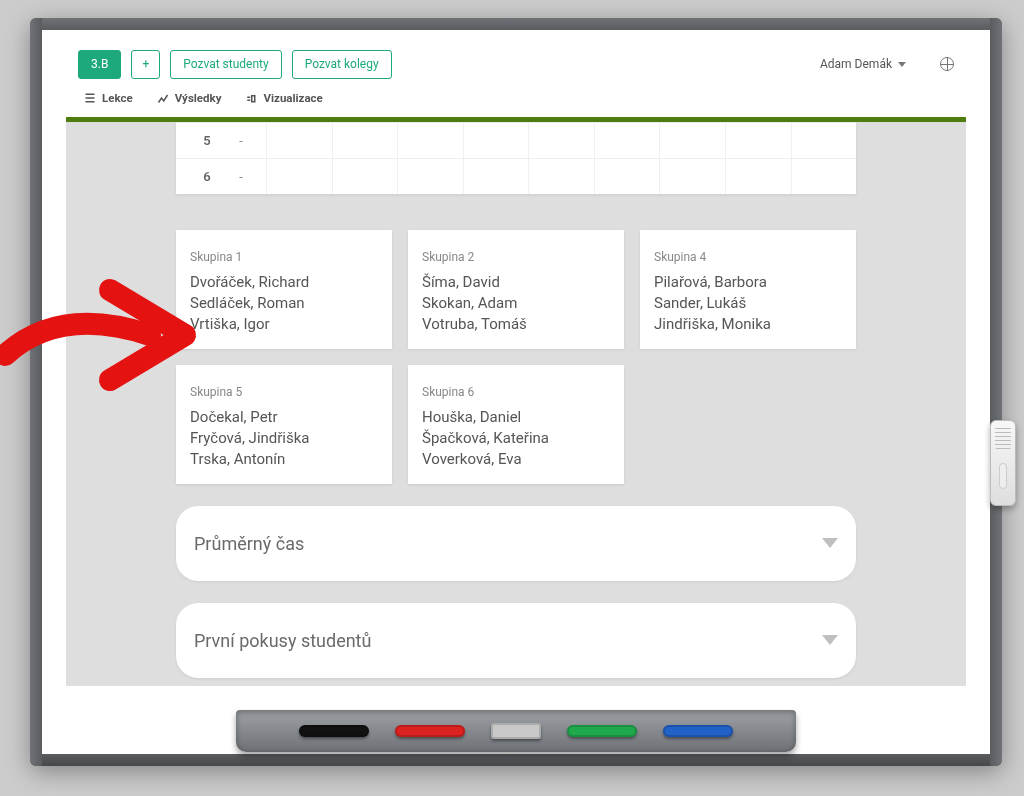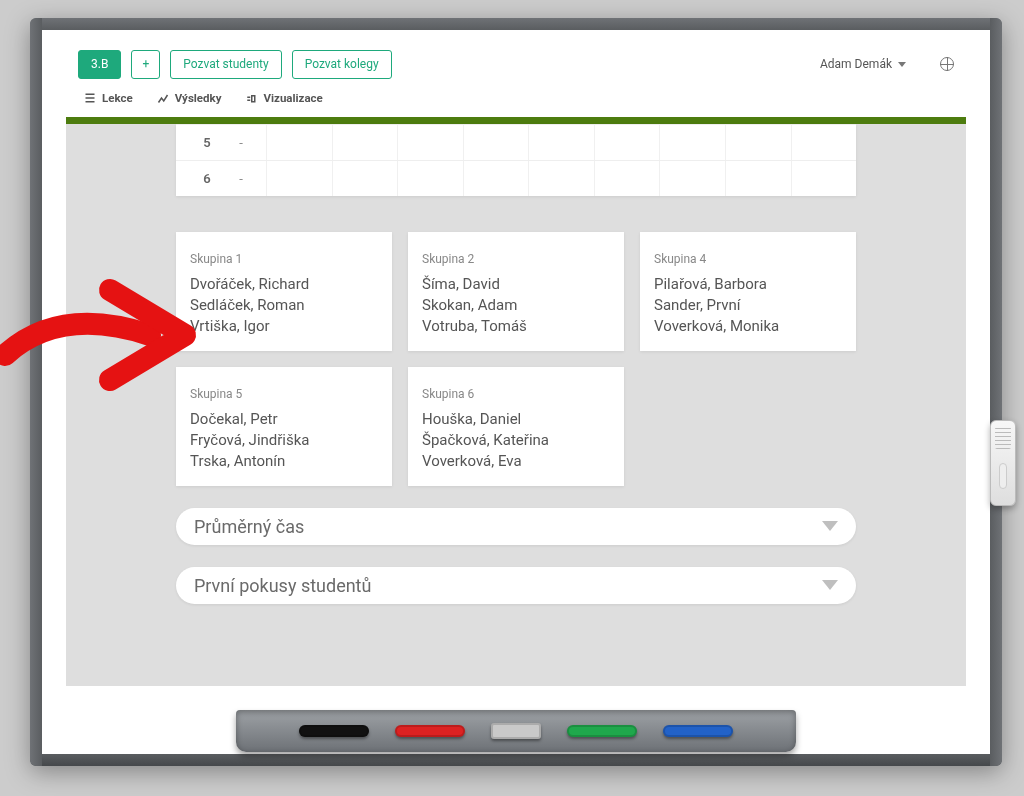--- a/index.html
+++ b/index.html
@@ -30,21 +30,21 @@
     .screen {
       position: absolute;
       left: 36px; right: 36px; top: 22px; bottom: 80px;
       background: #dedede;
       overflow: hidden;
     }
     
     .topbar {
       background: #fff;
       padding: 10px 12px 0 12px;
-      border-bottom: 7px solid #4d7c0f;
+      border-bottom: 5px solid #4d7c0f;
     }
     .topbar-row { display:flex; align-items:center; gap:10px; }
     .btn {
       display: inline-flex; align-items:center; gap:6px;
       font-size:12px; padding:5px 12px; border-radius:3px;
       border:1px solid #1ea97c; background:#fff; color:#1ea97c;
       cursor:pointer; line-height:1.4;
     }
     .btn.solid { background:#1ea97c; color:#fff; }
     .btn.square { padding:5px 10px; min-width:28px; justify-content:center;}
@@ -77,21 +77,21 @@
     .gridlines { position:absolute; inset:0; display:flex; }
     .gridlines span { flex:1; border-left:1px solid #f0f0f0; height:100%; }
 
     
     .groups-wrap { margin: 0 110px; display:grid; grid-template-columns: repeat(3, 1fr); gap:16px; }
     .group-card { background:#fff; padding:20px 14px 14px 14px; box-shadow: 0 1px 3px rgba(0,0,0,0.08);}
     .group-title { font-size:12px; color:#888; margin-bottom:8px; }
     .group-members { color:#555; font-size:15px; line-height:1.4; }
 
     
-    .panel { margin: 22px 110px 0 110px; background:#fff; padding:8px 18px; display:flex; align-items:center; box-shadow: 0 1px 3px rgba(0,0,0,0.08); cursor:pointer;border-radius:22px;}
+    .panel { margin: 22px 110px 0 110px; background:#fff; padding:27px 18px; display:flex; align-items:center; box-shadow: 0 1px 3px rgba(0,0,0,0.08); cursor:pointer;border-radius:22px;}
     .panel-title { font-size:18px; color:#6a6a6a; font-weight:400; flex:1; }
     .panel .chev { width:0;height:0;border-left:8px solid transparent;border-right:8px solid transparent;border-top:10px solid #bfbfbf; }
 
     
     .tray {
       position:absolute; bottom:14px; left:50%; transform:translateX(-50%);
       width:560px; height:42px;
       background: linear-gradient(#9ea2a6,#6d7176);
       border-radius: 4px 4px 10px 10px;
       box-shadow: inset 0 2px 6px rgba(0,0,0,0.35), 0 4px 6px rgba(0,0,0,0.35);
@@ -233,22 +233,22 @@
             <div class="group-members">
               <span class="member-line" data-bind="groups.1.members.0">Šíma, David</span>
               <span class="member-line" data-bind="groups.1.members.1">Skokan, Adam</span>
               <span class="member-line" data-bind="groups.1.members.2">Votruba, Tomáš</span>
             </div>
           </div>
           <div class="group-card">
             <div class="group-title" data-bind="groups.3.title">Skupina 4</div>
             <div class="group-members">
               <span class="member-line" data-bind="groups.3.members.0">Pilařová, Barbora</span>
-              <span class="member-line" data-bind="groups.3.members.1">Sander, První</span>
-              <span class="member-line" data-bind="groups.3.members.2">Voverková, Monika</span>
+              <span class="member-line" data-bind="groups.3.members.1">Sander, Lukáš</span>
+              <span class="member-line" data-bind="groups.3.members.2">Jindřiška, Monika</span>
             </div>
           </div>
           <div class="group-card">
             <div class="group-title" data-bind="groups.4.title">Skupina 5</div>
             <div class="group-members">
               <span class="member-line" data-bind="groups.4.members.0">Dočekal, Petr</span>
               <span class="member-line" data-bind="groups.4.members.1">Fryčová, Jindřiška</span>
               <span class="member-line" data-bind="groups.4.members.2">Trska, Antonín</span>
             </div>
           </div>

